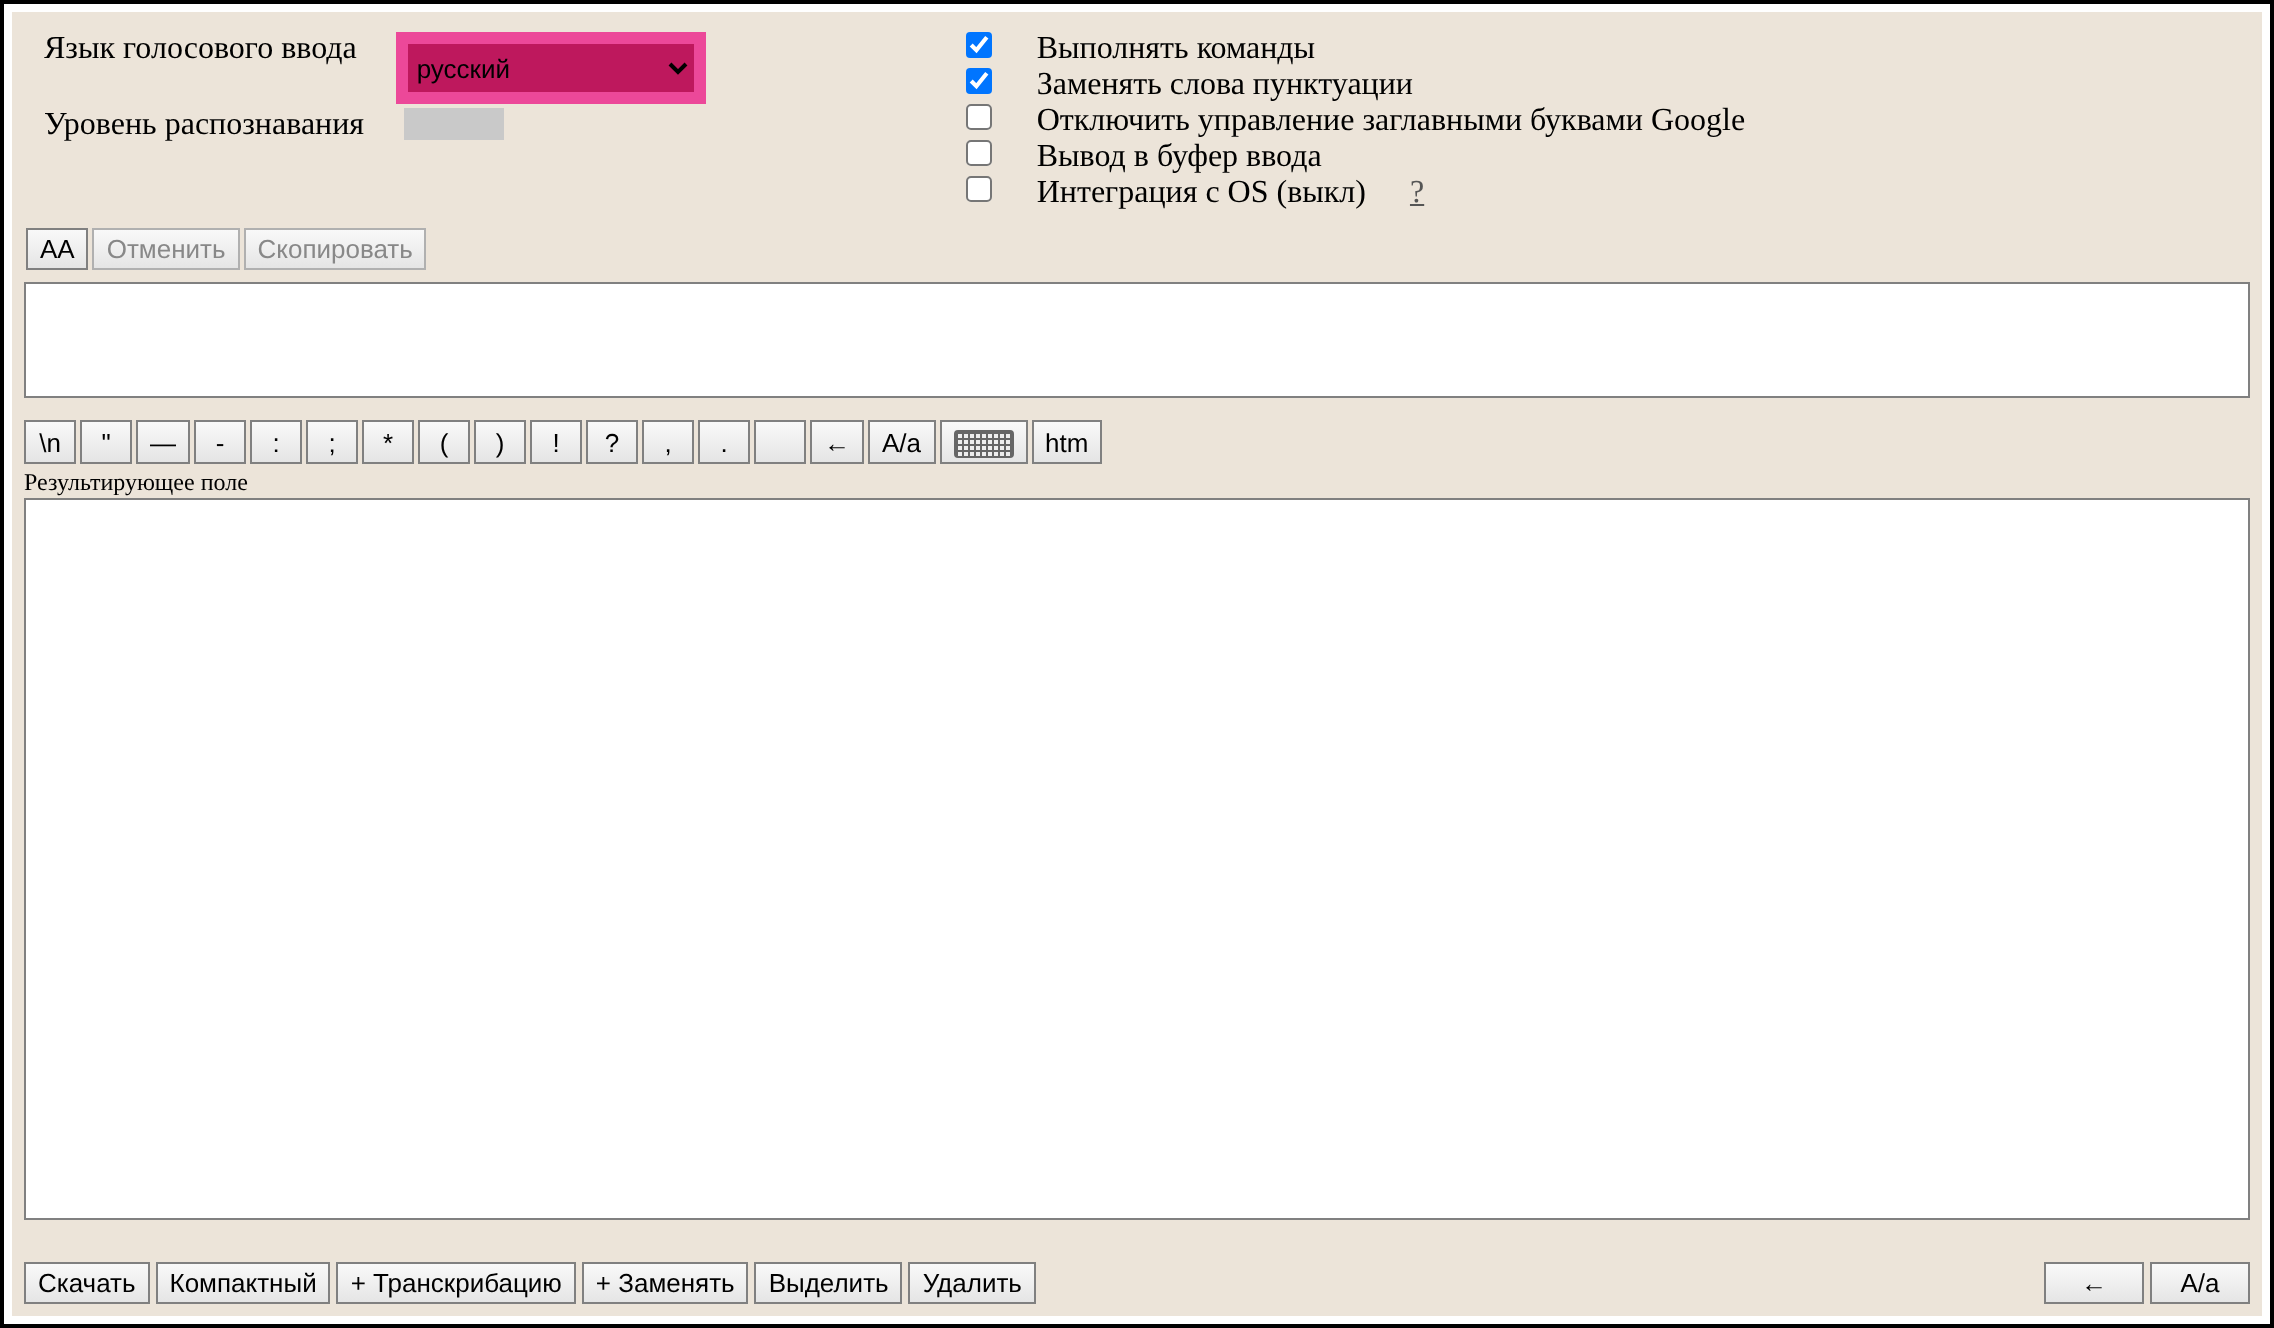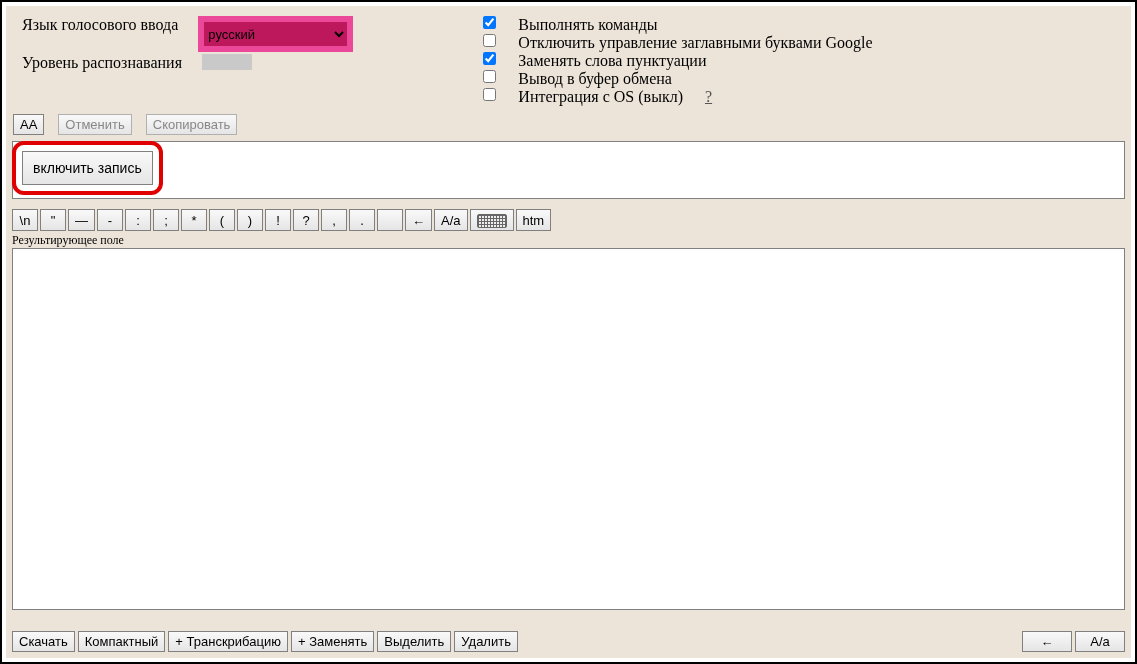--- a/index.html
+++ b/index.html
@@ -64,21 +64,21 @@
   }
   .right-settings .line { line-height: 18px; }
   .linklike {
     text-decoration: underline;
     color: #555;
     cursor: pointer;
     margin-left: 2px;
   }
   .toolbar1 {
     display: flex;
-    gap: 14px;
+    gap: 2px;
     margin-top: 8px;
     margin-left: 1px;
   }
   button {
     font-family: Arial, sans-serif;
     font-size: 13px;
     padding: 2px 6px;
     border: 1px solid #808080;
     background: linear-gradient(to bottom, #f9f9f9, #e5e5e5);
     cursor: pointer;
@@ -191,49 +191,46 @@
           <span class="level-box"></span>
         </div>
       </div>
 
       <div class="right-settings">
         <div class="line">
           <input type="checkbox" checked="" style="">
           <span class="label">Выполнять команды</span>
         </div>
         <div class="line">
+          <input type="checkbox" checked="" style="">
+          <span class="label">Заменять слова пунктуации</span>
+        </div>
+        <div class="line">
           <input type="checkbox" style="">
           <span class="label">Отключить управление заглавными буквами Google</span>
         </div>
         <div class="line">
-          <input type="checkbox" checked="" style="">
-          <span class="label">Заменять слова пунктуации</span>
-        </div>
-        <div class="line">
           <input type="checkbox" style="">
-          <span class="label">Вывод в буфер обмена</span>
+          <span class="label">Вывод в буфер ввода</span>
         </div>
         <div class="line">
           <input type="checkbox" style="">
           <span class="label">Интеграция с OS (выкл)</span>
           <span class="linklike">?</span>
         </div>
       </div>
     </div>
 
     <div class="toolbar1">
       <button>AA</button>
       <button class="grayed">Отменить</button>
       <button class="grayed">Скопировать</button>
     </div>
 
     <div class="input-area-wrap">
-      <div class="record-highlight">
-        <button class="record-btn">включить запись</button>
-      </div>
       <textarea class="input-area" style=""></textarea>
     </div>
 
     <div class="symbol-row">
       <button>\n</button>
       <button>"</button>
       <button>—</button>
       <button>-</button>
       <button>:</button>
       <button>;</button>

